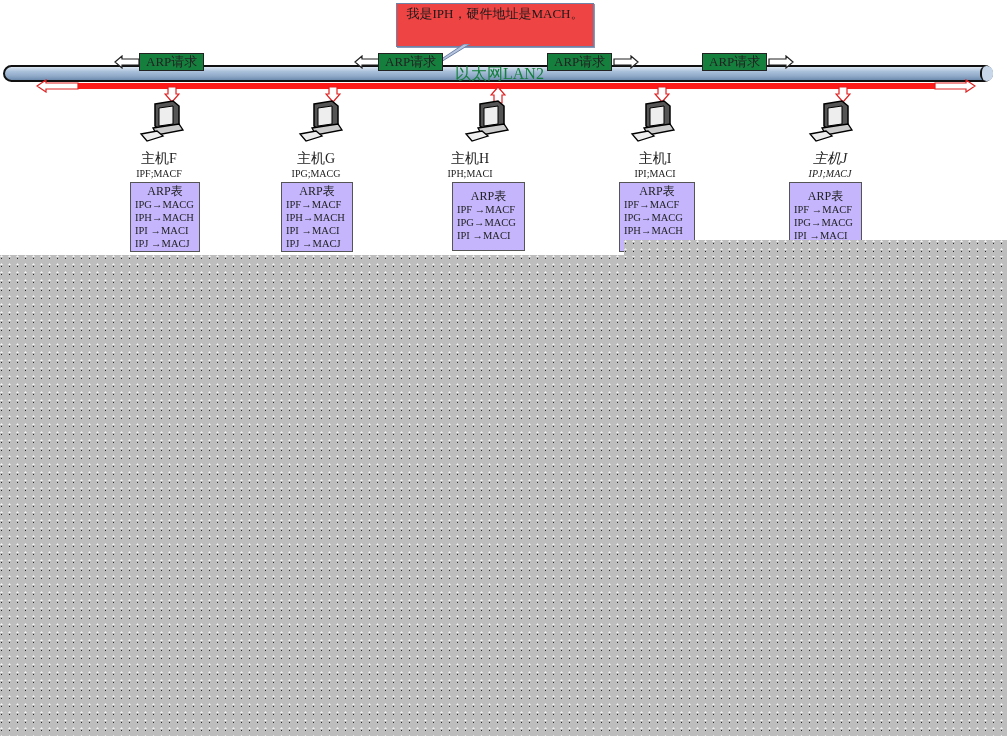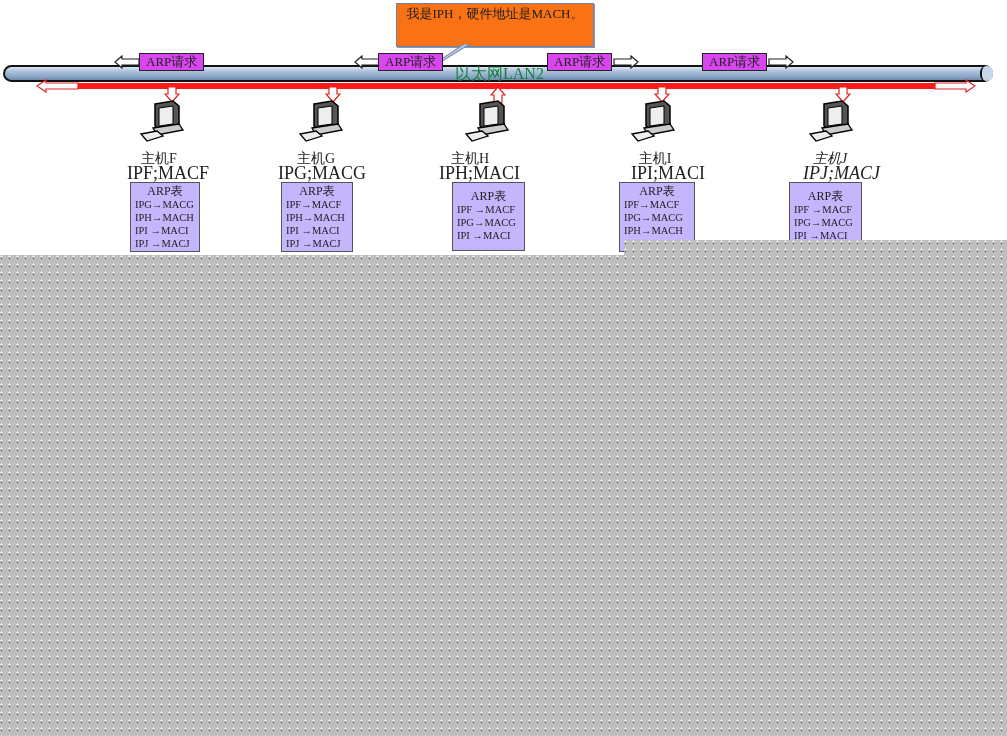--- a/index.html
+++ b/index.html
@@ -1,34 +1,34 @@
 <!DOCTYPE html>
 <html><head>
 <meta charset="utf-8">
 <style>
   html, body { margin:0; padding:0; }
   body { width:1007px; height:736px; position:relative; overflow:hidden; background:#ffffff;
          font-family:"Liberation Serif","DejaVu Serif",serif; color:#222; }
   .abs { position:absolute; }
   
-  .callout { left:396px; top:3px; width:196px; height:42px; background:#f97316; border:1px solid #6f82a8;
+  .callout { left:396px; top:3px; width:196px; height:42px; background:#ef4444; border:1px solid #6f82a8;
              box-shadow:1px 1px 0 #8a98b8; font-size:13px; line-height:19px; text-align:center; color:#1a1a1a; }
   .callout div { white-space:nowrap; }
   
   .pipe { left:3px; top:65px; width:990px; height:17px; border:2px solid #111; border-radius:9px;
           background:linear-gradient(#dbe6f2 0%, #a9c0da 35%, #8fa9c8 70%, #6d8aae 100%); box-sizing:border-box; }
   .pipe-end { left:980px; top:66px; width:11px; height:15px; border-left:2px solid #111; border-radius:6px; background:#c7d6e8; }
   .lan-label { left:455px; top:64px; font-size:16px; color:#15803d; white-space:nowrap; }
   .redline { left:74px; top:83px; width:863px; height:6px; background:#ff1a1a; }
   
-  .arp-req { background:#d946ef; border:1.5px solid #222; font-size:13px; padding:0 6px; height:16px; line-height:16px; white-space:nowrap; }
+  .arp-req { background:#15803d; border:1.5px solid #222; font-size:13px; padding:0 6px; height:16px; line-height:16px; white-space:nowrap; }
   
   .host { position:absolute; width:100px; text-align:center; }
   .host-name { font-size:14px; line-height:15px; }
-  .host-addr { font-size:18px; line-height:15px;text-align:right; }
+  .host-addr { font-size:10px; line-height:15px; }
   .arp-table { position:absolute; border:1.5px solid #555; background:#c4b5fd; font-size:10.5px; line-height:13px; padding:1px 4px 2px 4px; box-sizing:border-box; text-align:left; white-space:nowrap; }
   .arp-title { text-align:center; font-size:12px; line-height:14px; }
   .computer { position:absolute; width:52px; height:46px; }
   .dots { position:absolute; background-color:#bdbdbd;
           background-image:radial-gradient(circle at 1.5px 1.5px, #f4f4f4 0.9px, transparent 1.2px),
                            radial-gradient(circle at 1.5px 3px, #2a2a2a 0.7px, transparent 1px);
           background-size:8px 8px, 8px 8px; }
 </style>
 </head>
 <body>

